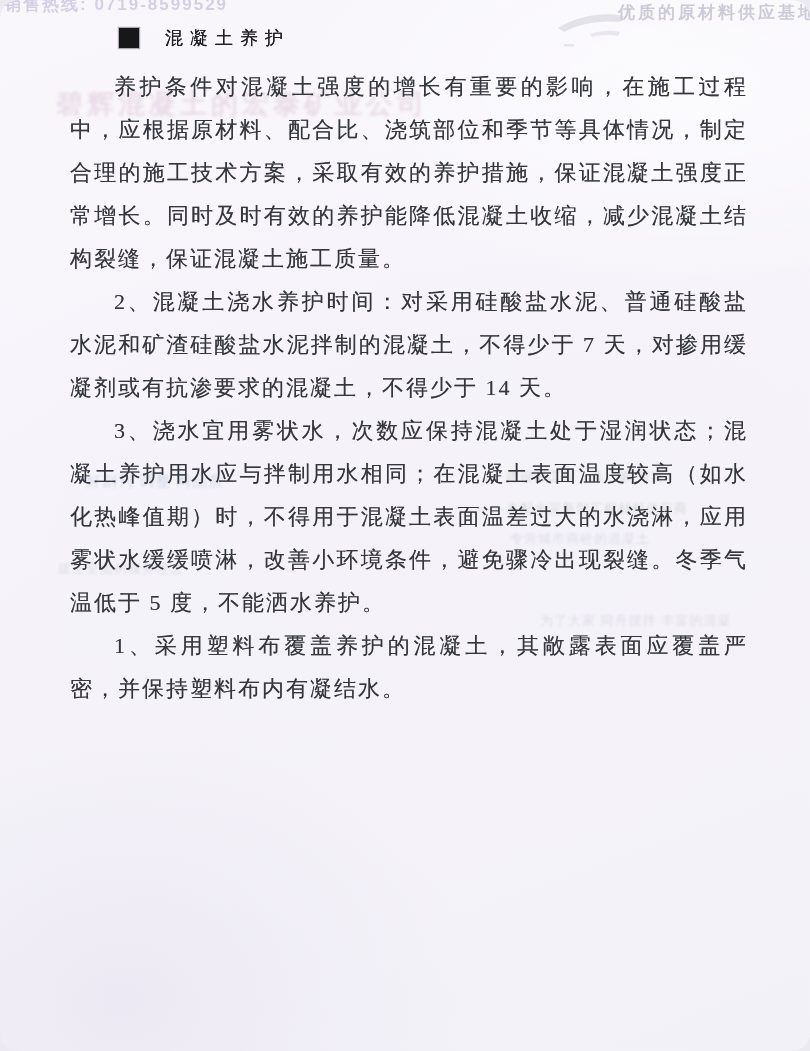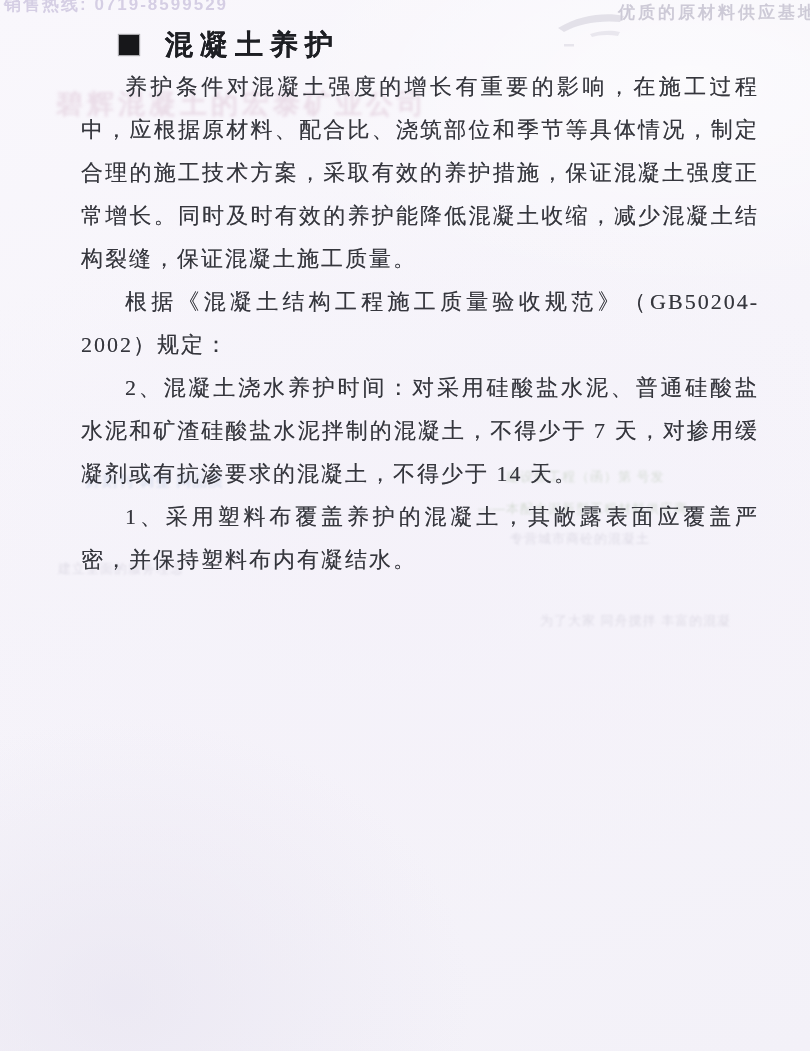--- a/index.html
+++ b/index.html
@@ -8,20 +8,21 @@
     font-family:"Liberation Serif","DejaVu Serif",serif;
     background:#eceaf1;
   }
   .page{
     position:relative;width:810px;height:1051px;overflow:hidden;
     background:
       radial-gradient(ellipse 600px 300px at 85% 8%, rgba(255,255,255,.55), rgba(255,255,255,0) 70%),
       radial-gradient(ellipse 500px 400px at 15% 95%, rgba(228,224,238,.5), rgba(228,224,238,0) 70%),
       radial-gradient(ellipse 700px 500px at 50% 55%, rgba(244,241,249,.8), rgba(244,241,249,0) 80%),
       linear-gradient(160deg,#f9f7fc 0%, #f6f4fa 45%, #f3f1f8 100%);
+    border-radius: 18px;
   }
   
   .wm{position:absolute;white-space:nowrap;pointer-events:none;}
   .wm-hotline{
     left:4px;top:-7px;font-size:17px;font-weight:bold;
     color:#cfc8e0;letter-spacing:2px;opacity:.85;
     font-family:"Liberation Sans","DejaVu Sans",sans-serif;
   }
   .wm-slogan{
     left:618px;top:1px;font-size:17px;font-weight:bold;
@@ -44,26 +45,26 @@
   
   .heading{
     position:absolute;left:119px;top:26px;display:flex;align-items:center;
     color:#1e1f24;
   }
   .sq{
     display:inline-block;width:20px;height:20px;background:#17171a;
     box-shadow:0 0 1px 1px rgba(23,23,26,.35);margin-right:26px;
   }
   .heading .t{
-    font-size:28px;font-weight:bold;letter-spacing:7px;
+    font-size:18px;font-weight:normal;letter-spacing:7px;
     text-shadow:0 0 .6px #1e1f24;
   }
   
   .content{
-    position:absolute;left:81px;top:65px;width:678px;
+    position:absolute;left:70px;top:65px;width:678px;
     font-size:22px;line-height:43px;letter-spacing:2px;
     color:#35363d;text-align:justify;
     text-shadow:0 0 .4px rgba(53,54,61,.55);
   }
   .content p{margin:0;text-indent:2em;}
 </style>
 </head>
 <body>
 
 <div class="page">
@@ -86,18 +87,18 @@
   <div class="ghost g-gray" style="left:58px;top:560px;">建立全面的服务理念</div>
   <div class="ghost g-gray" style="left:540px;top:612px;">为了大家 同舟搅拌 丰富的混凝</div>
 
   <div class="heading">
     <span class="sq"></span>
     <span class="t">混凝土养护</span>
   </div>
 
   <div class="content">
     <p>养护条件对混凝土强度的增长有重要的影响，在施工过程中，应根据原材料、配合比、浇筑部位和季节等具体情况，制定合理的施工技术方案，采取有效的养护措施，保证混凝土强度正常增长。同时及时有效的养护能降低混凝土收缩，减少混凝土结构裂缝，保证混凝土施工质量。</p>
-    <p>根据《混凝土结构工程施工质量验收规范》（GB50204-2002）规定：</p>
     <p>2、混凝土浇水养护时间：对采用硅酸盐水泥、普通硅酸盐水泥和矿渣硅酸盐水泥拌制的混凝土，不得少于 7 天，对掺用缓凝剂或有抗渗要求的混凝土，不得少于 14 天。</p>
+    <p>3、浇水宜用雾状水，次数应保持混凝土处于湿润状态；混凝土养护用水应与拌制用水相同；在混凝土表面温度较高（如水化热峰值期）时，不得用于混凝土表面温差过大的水浇淋，应用雾状水缓缓喷淋，改善小环境条件，避免骤冷出现裂缝。冬季气温低于 5 度，不能洒水养护。</p>
     <p>1、采用塑料布覆盖养护的混凝土，其敞露表面应覆盖严密，并保持塑料布内有凝结水。</p>
   </div>
 
 </div>
 
 </body></html>

